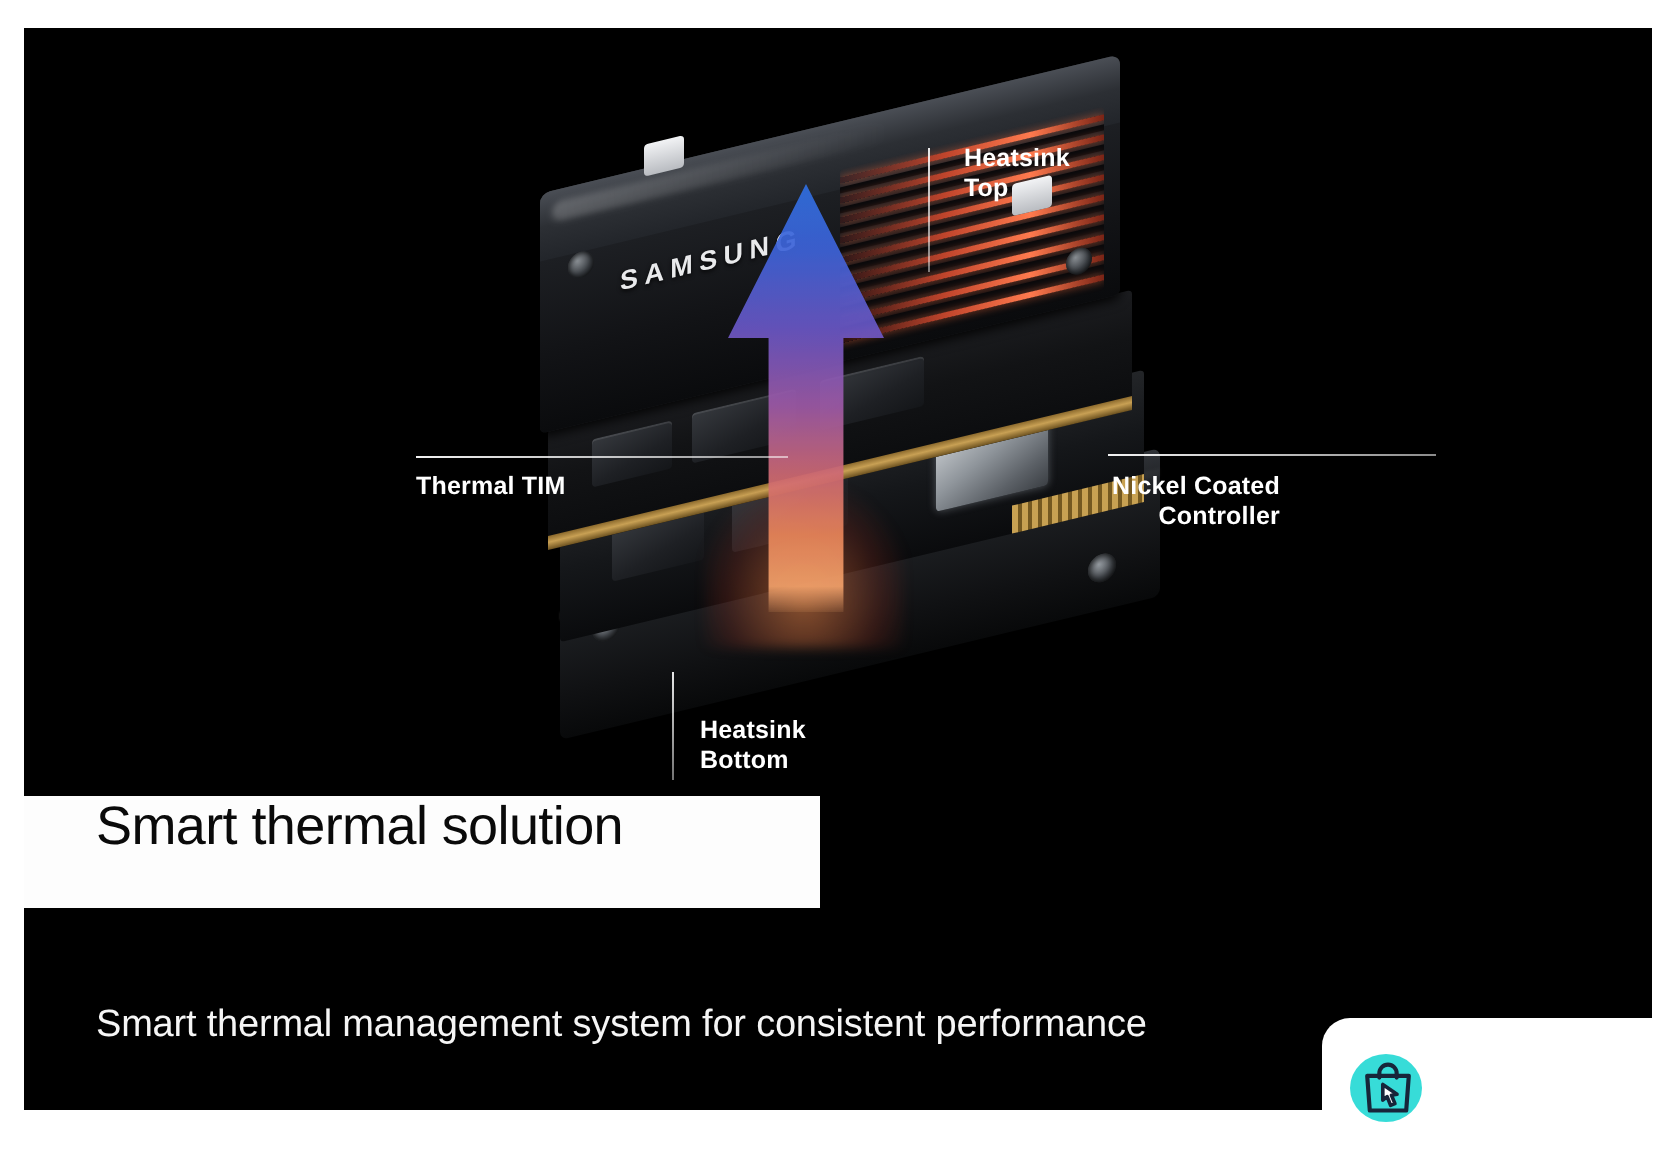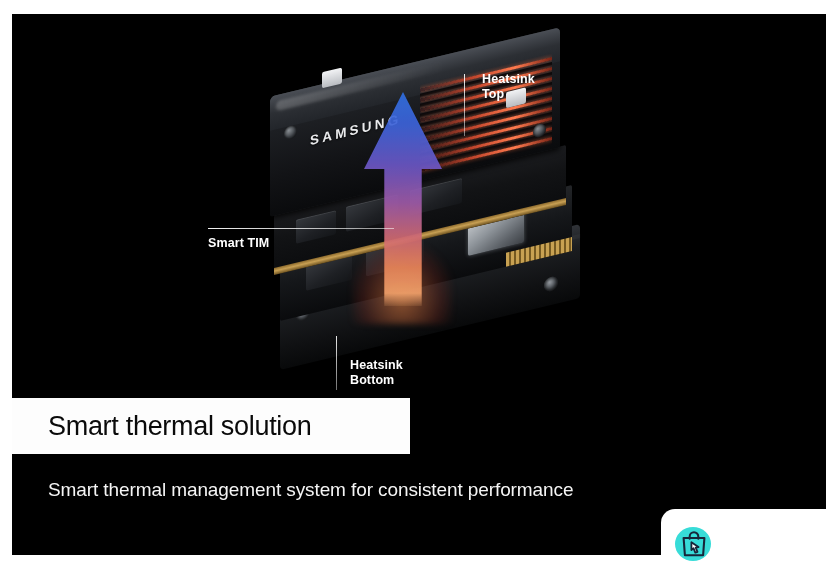--- a/index.html
+++ b/index.html
@@ -284,21 +284,21 @@
 
   
   .headline-banner {
     position: absolute;
     left: -12px;
     top: 384px;
     width: 410px;
     height: 56px;
     background: #fdfdfd;
     display: flex;
-    align-items: center;
+    align-items: flex-start;
   }
   .headline-text {
     margin-left: 48px;
     color: #0a0a0a;
     font-size: 27px;
     font-weight: 400;
     letter-spacing: -.3px;
     white-space: nowrap;
   }
 
@@ -307,21 +307,21 @@
     position: absolute;
     left: 36px;
     top: 458px;
     width: 700px;
     color: #f5f5f5;
     font-size: 19px;
     font-weight: 400;
     line-height: 36px;
     letter-spacing: -.1px;
   }
-  .body-copy .line { display: block; white-space: nowrap; }
+  .body-copy .line { display: block; white-space: nowrap; margin-top: 23px; }
 
   
   .watermark {
     position: absolute;
     left: 661px;
     top: 509px;
     width: 179px;
     height: 69px;
     background: #ffffff;
     border-radius: 14px 0 0 0;
@@ -435,23 +435,28 @@
 
       <div class="callout" id="co-heatsink-top">
         <div class="rule-v"></div>
         <div class="c-title">Heatsink
 Top</div>
       </div>
 
 
       <div class="callout" id="co-bottom-tim">
         <div class="rule-h"></div>
-        <div class="c-title">Smart TIM</div>
-      </div>
-
+        <div class="c-title">Thermal TIM</div>
+      </div>
+
+      <div class="callout" id="co-controller">
+        <div class="rule-h"></div>
+        <div class="c-title">Nickel Coated
+Controller</div>
+      </div>
 
       <div class="callout" id="co-heatsink-bottom">
         <div class="rule-v"></div>
         <div class="c-title">Heatsink
 Bottom</div>
       </div>
 
     </div>
 
     <div class="headline-banner">

